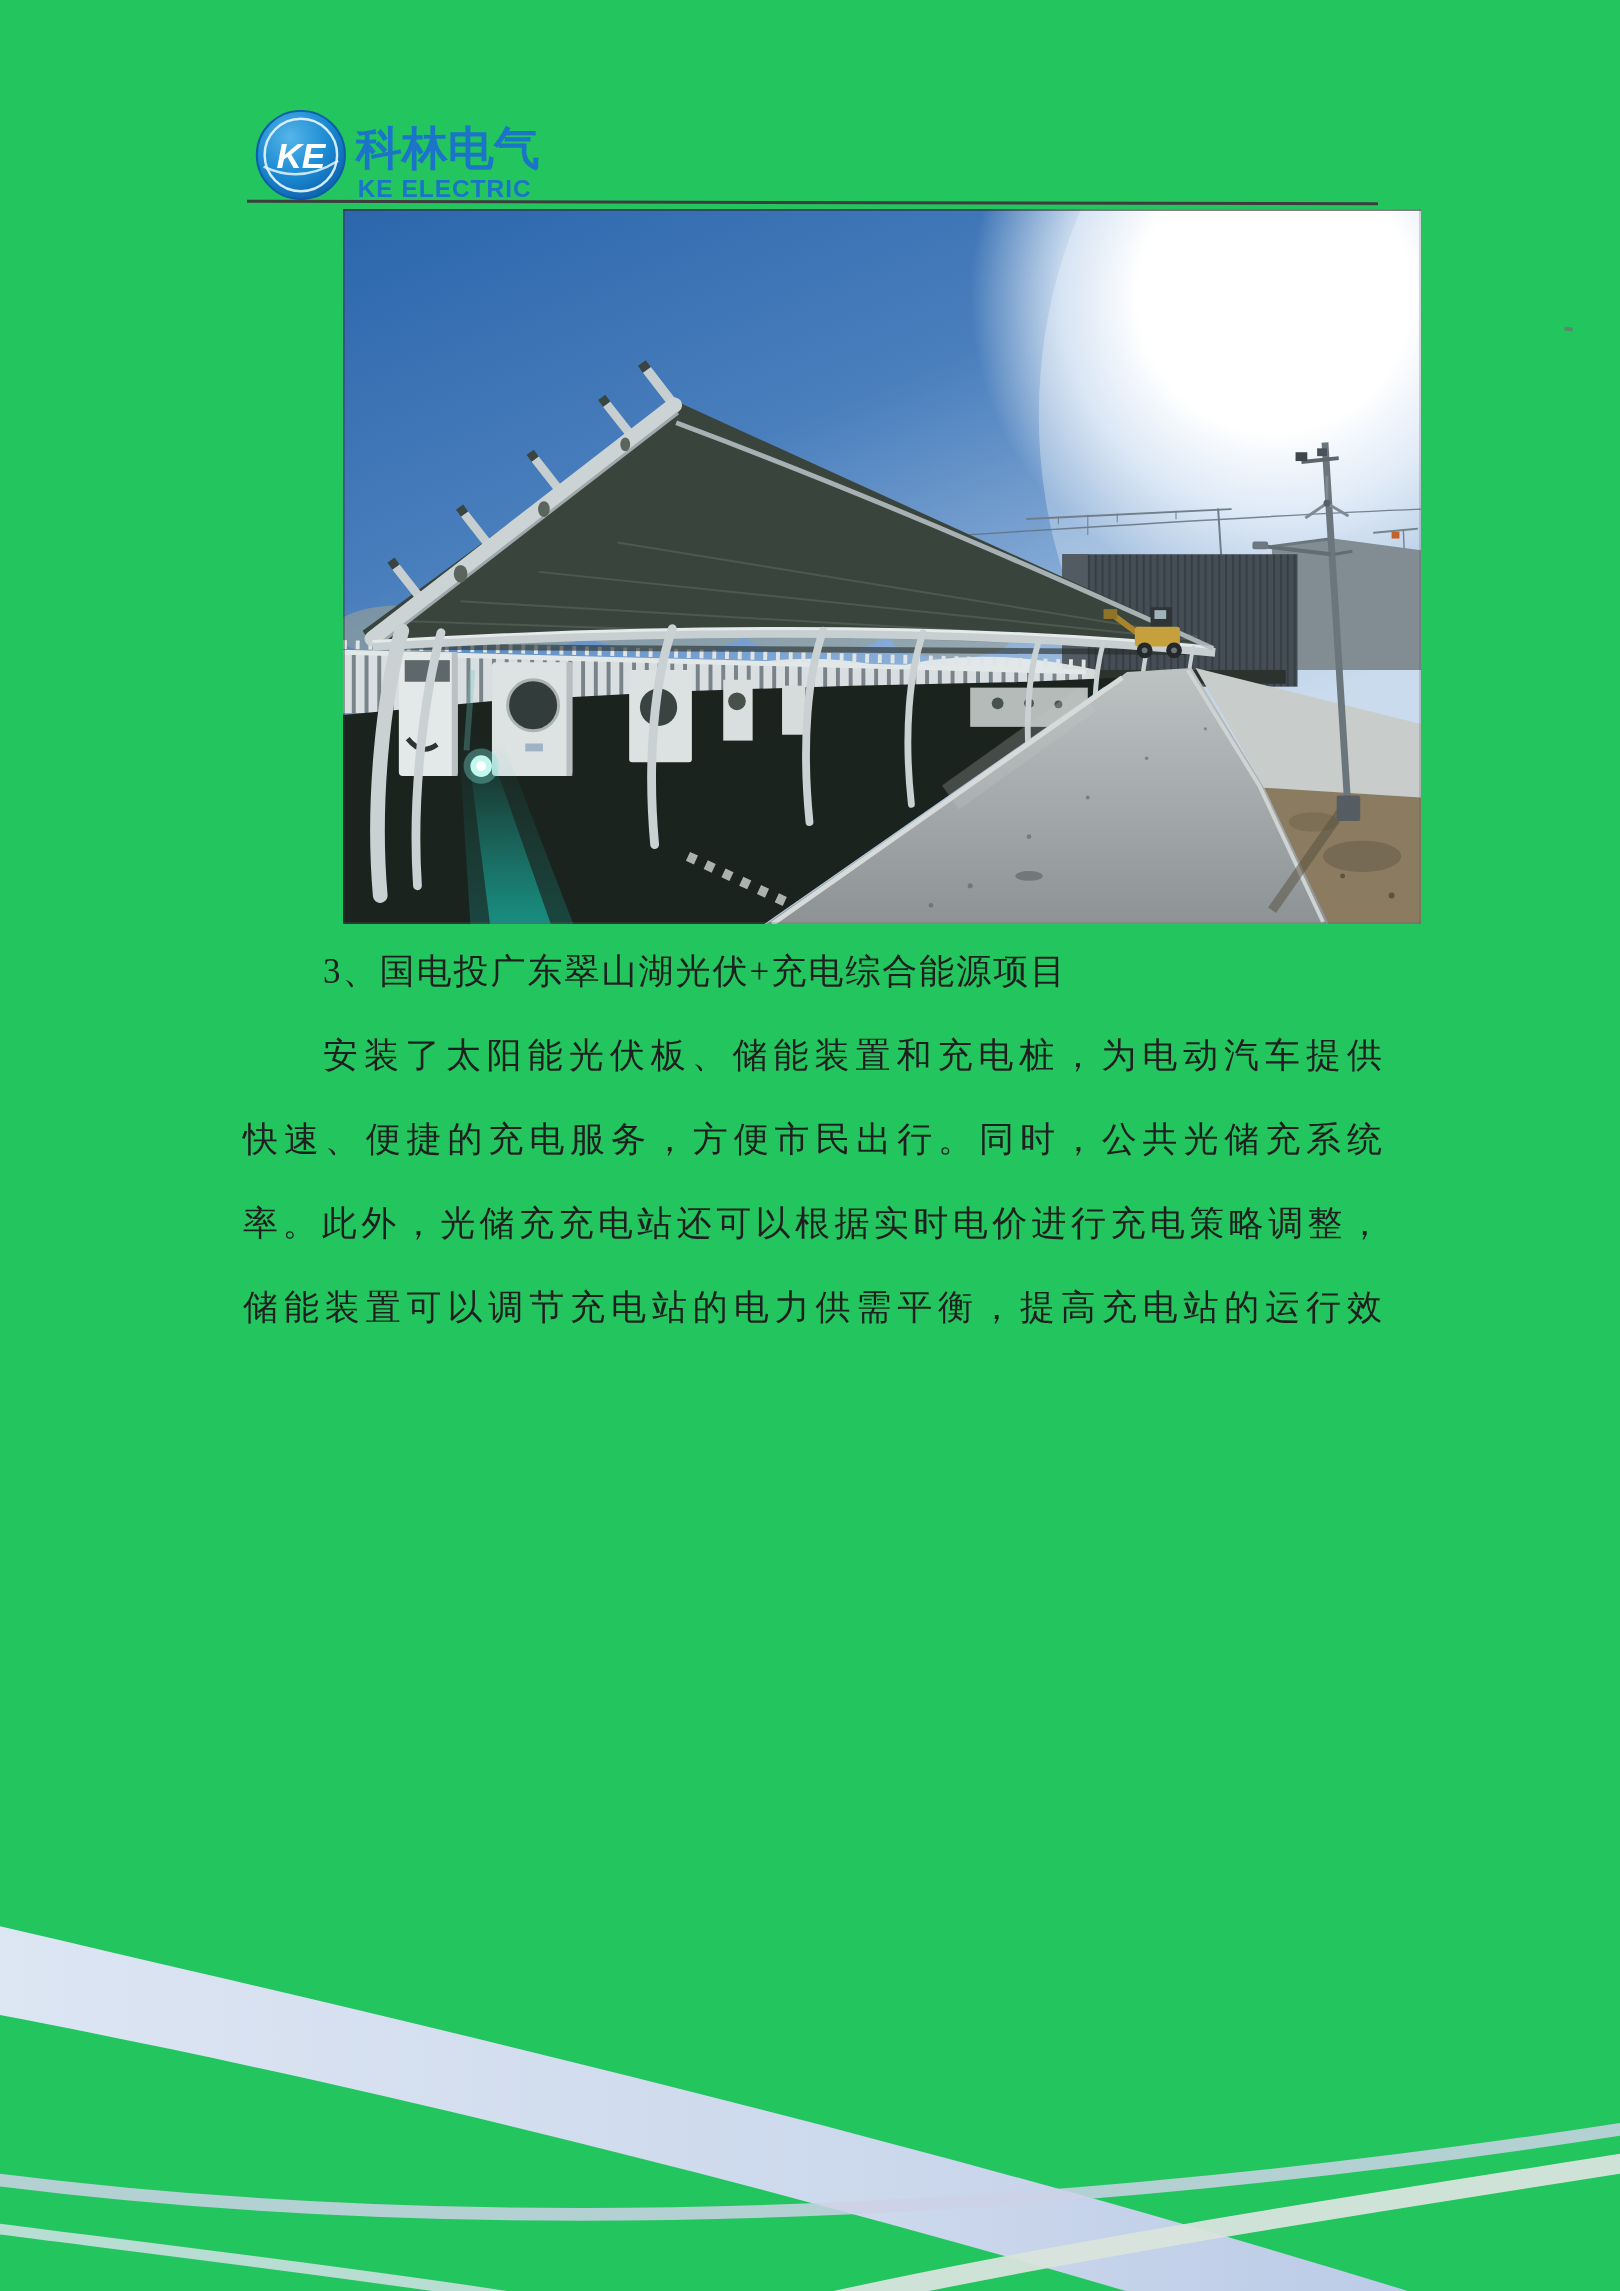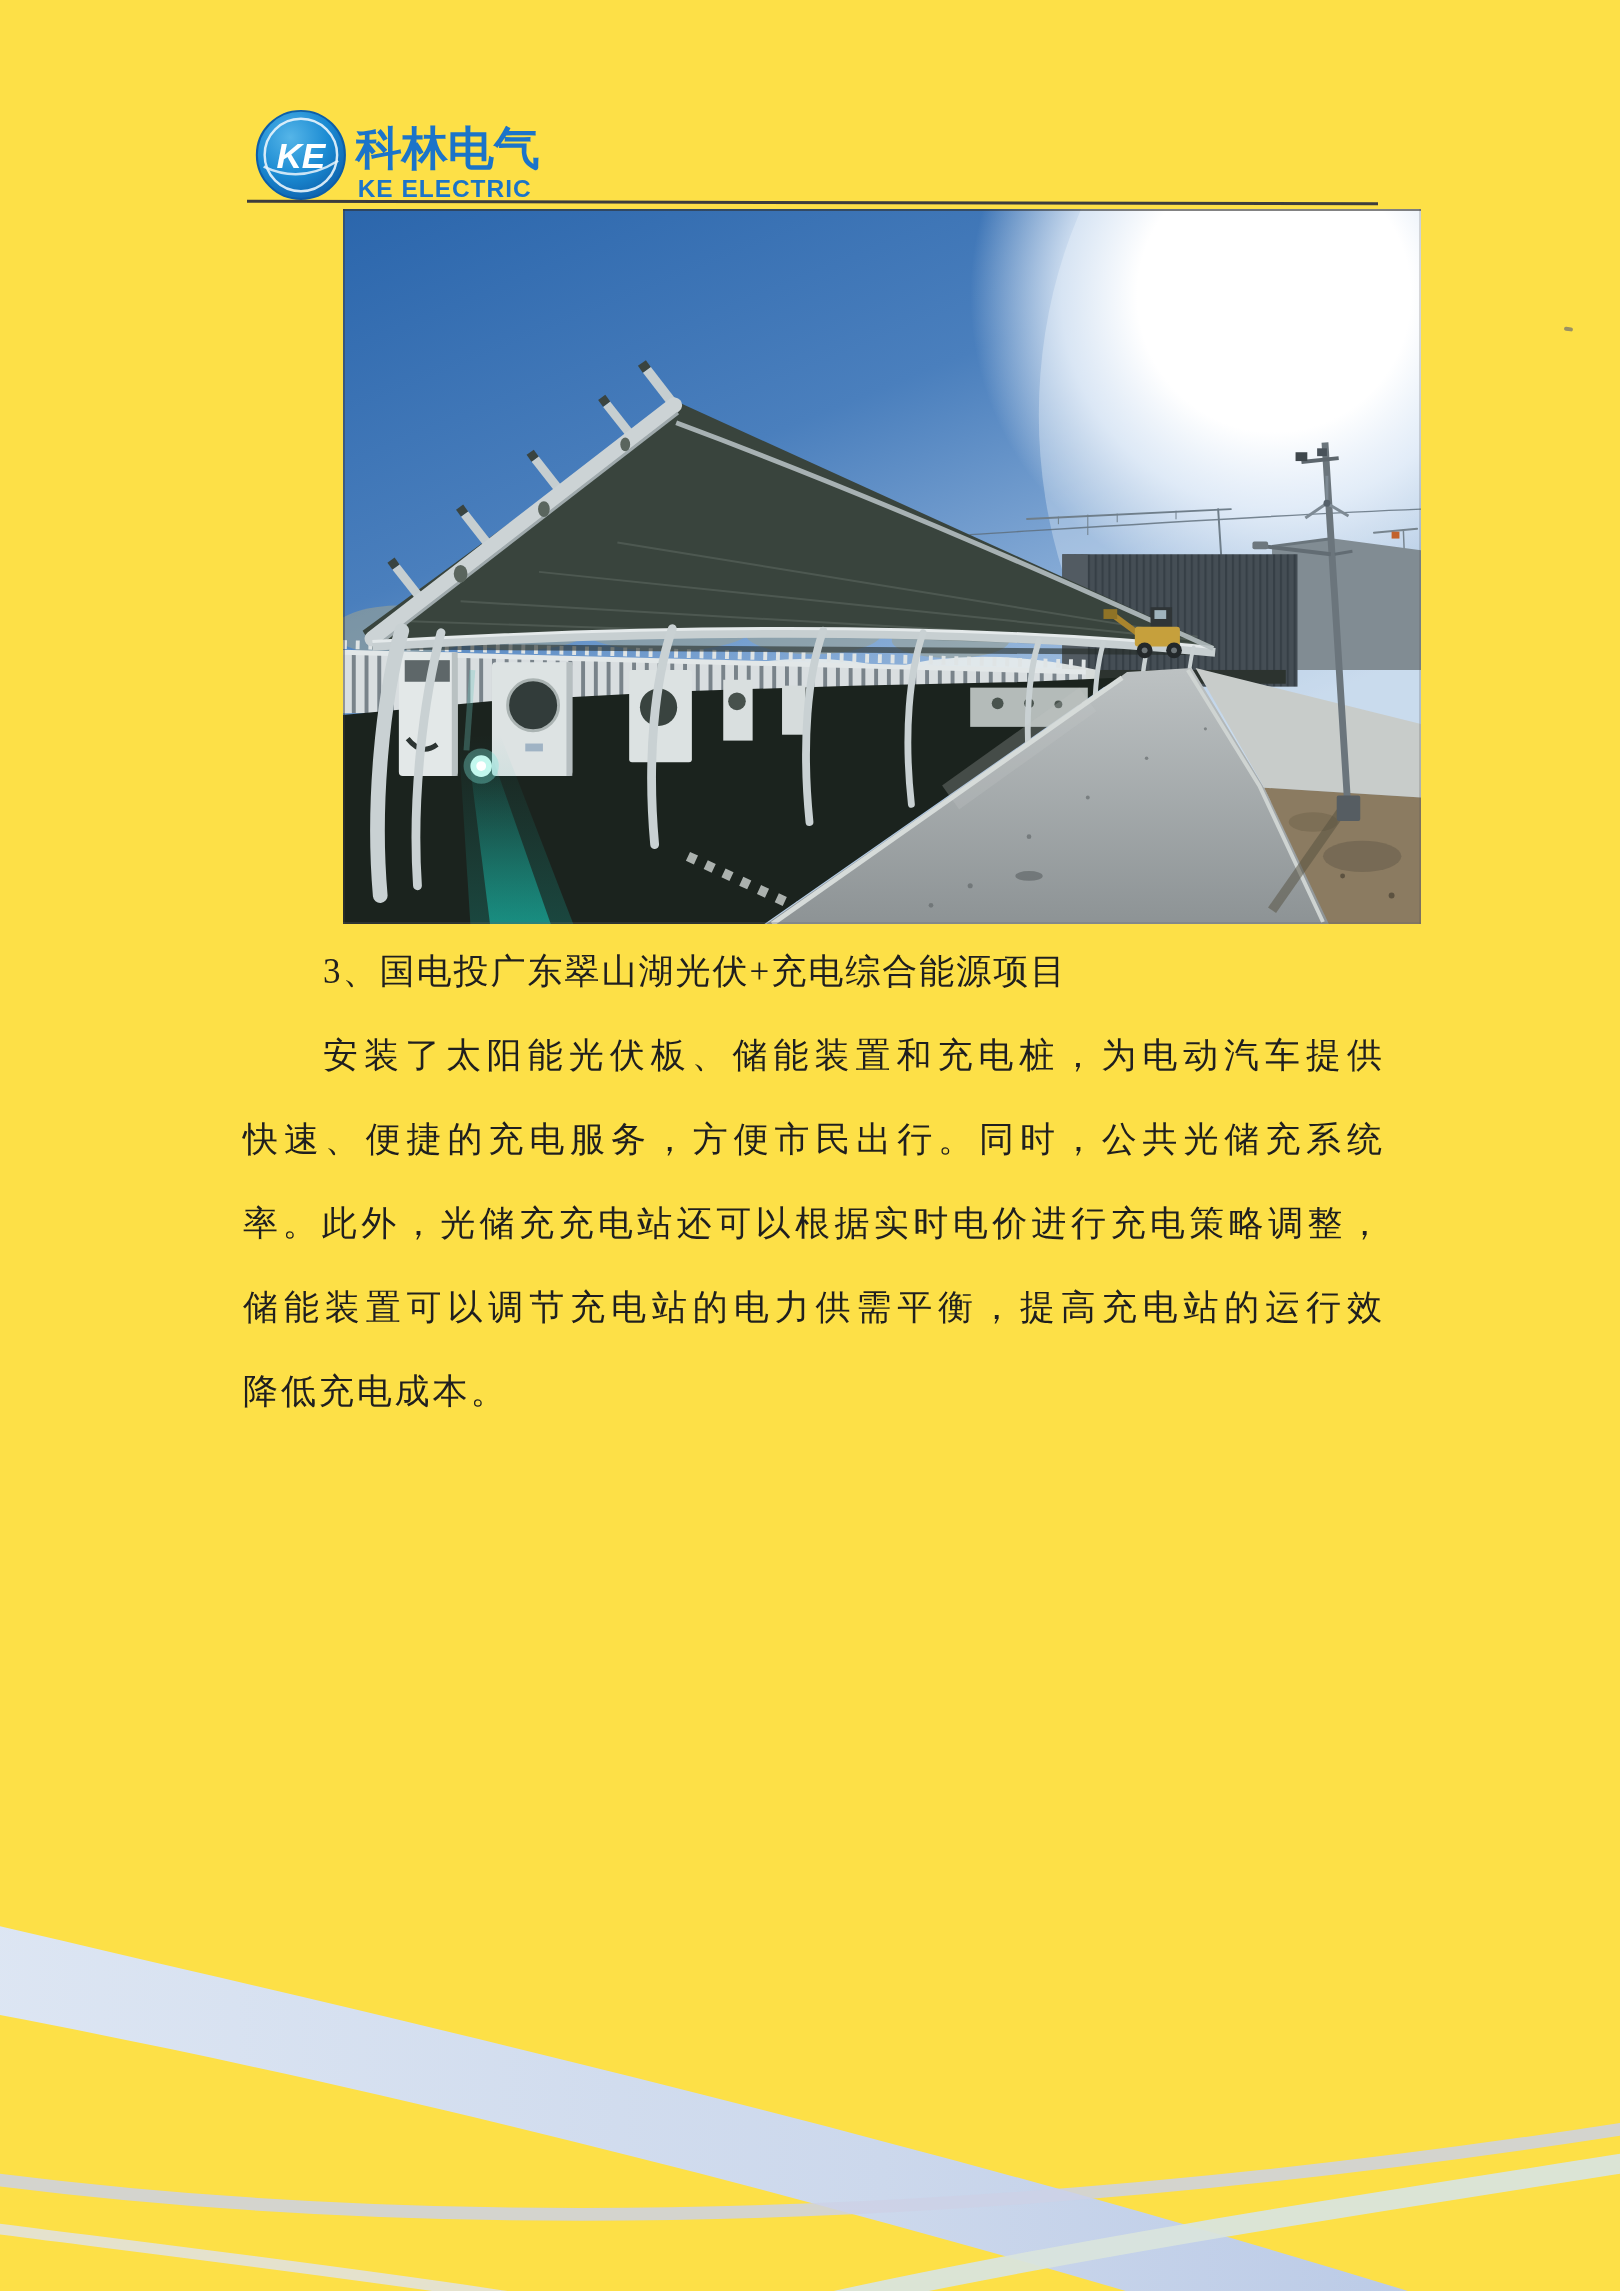--- a/index.html
+++ b/index.html
@@ -1,20 +1,20 @@
 <!DOCTYPE html>
 <html><head>
 <meta charset="utf-8">
 <style>
   html,body{margin:0;padding:0;background:#e9e9e9;}
   .page{
     position:relative;
     width:1620px;height:2292px;
     margin:0 auto;
-    background:#fde047;
+    background:#22c55e;
     overflow:hidden;
     font-family:"Liberation Serif","DejaVu Serif",serif;
     color:#1f1f1f;
   }
   
   .logo-wrap{position:absolute;left:248px;top:102px;width:333px;height:102px;}
   .logo-cn{font-family:"Liberation Sans","DejaVu Sans",sans-serif;font-weight:bold;}
   .logo-en{font-family:"Liberation Sans","DejaVu Sans",sans-serif;font-weight:bold;letter-spacing:1px;}
   .header-rule{position:absolute;left:247px;top:201px;width:1131px;height:2.9px;background:#3d3d3d;transform:rotate(0.12deg);}
   
@@ -284,21 +284,20 @@
       <path d="M0,728 H1100" stroke="#666666" stroke-width="1.5" opacity="0.35"></path>
     </g>
   </svg>
 
   <div class="textblock">
     <div class="tline heading">3、国电投广东翠山湖光伏+充电综合能源项目</div>
     <div class="tline first">安装了太阳能光伏板、储能装置和充电桩，为电动汽车提供</div>
     <div class="tline">快速、便捷的充电服务，方便市民出行。同时，公共光储充系统</div>
     <div class="tline">率。此外，光储充充电站还可以根据实时电价进行充电策略调整，</div>
     <div class="tline">储能装置可以调节充电站的电力供需平衡，提高充电站的运行效</div>
-    <div class="tline last">降低充电成本。</div>
   </div>
 
   <svg class="waves" viewBox="0 0 1653 520" preserveAspectRatio="none">
     <defs>
       <linearGradient id="bandGrad" x1="0" y1="0" x2="1" y2="0">
         <stop offset="0%" stop-color="#dde6f3"></stop>
         <stop offset="60%" stop-color="#ccd8ec"></stop>
         <stop offset="100%" stop-color="#b9c9e6"></stop>
       </linearGradient>
     </defs>

